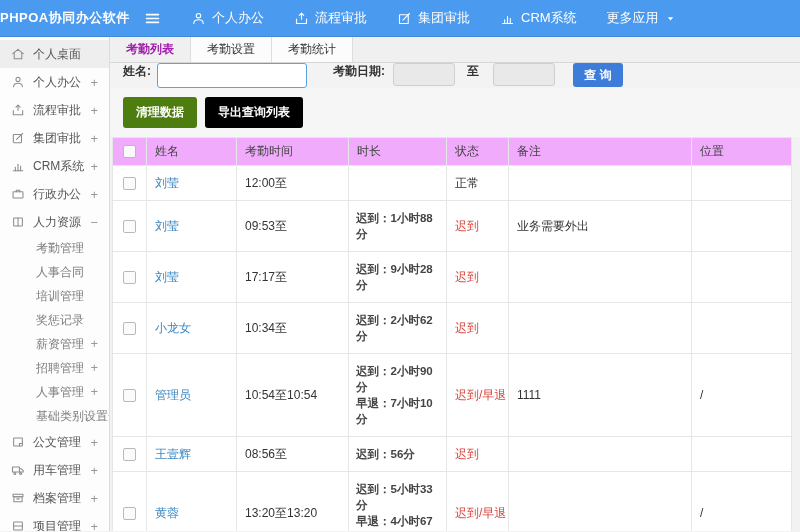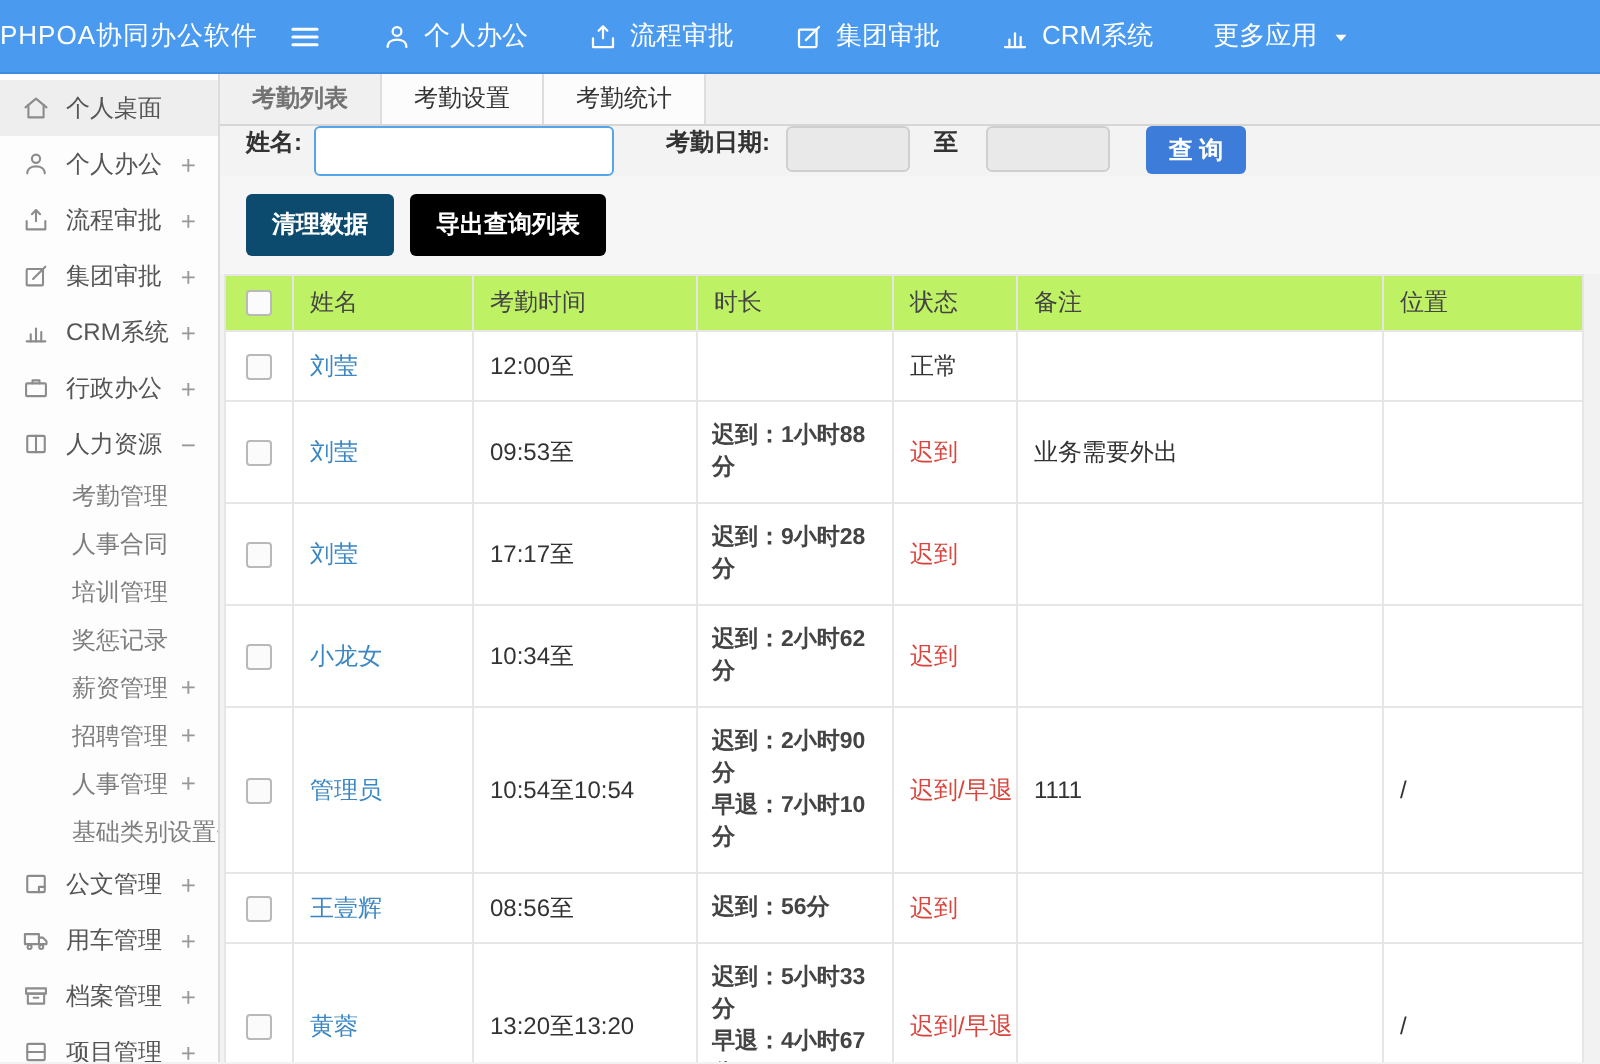--- a/index.html
+++ b/index.html
@@ -5,21 +5,21 @@
   * { box-sizing: border-box; }
   html,body { margin:0; padding:0; }
   body {
     width:800px; height:532px; overflow:hidden;
     font-family:"Liberation Sans","DejaVu Sans",sans-serif;
     background:#f2f2f2; font-size:12px; color:#333;
   }
   
   .topbar { height:37px; background:#4a9af0; border-bottom:1px solid #3d8adf;
             display:flex; align-items:center; color:#fff; }
-  .logo { width:100px; padding-left:0; font-size:13px; font-weight:normal;
+  .logo { width:100px; padding-left:0; font-size:13px; font-weight:bold;
           letter-spacing:0.5px; white-space:nowrap; }
   .burger { margin-left:44px; display:flex; cursor:pointer; }
   .nav-item { display:flex; align-items:center; gap:6px; margin-left:30px;
               font-size:13px; color:#fff; cursor:pointer; white-space:nowrap; }
   .icn { display:inline-flex; align-items:center; }
   .icn svg { display:block; }
   
   .wrap { display:flex; height:494px; }
   .sidebar { width:110px; background:#fdfdfd; border-right:1px solid #dcdcdc;
              padding-top:3px; overflow:hidden; flex:none; }
@@ -30,42 +30,42 @@
   .side-item .lbl { flex:1; white-space:nowrap; }
   .exp { color:#999; font-size:13px; font-weight:normal; }
   .sub-item { height:24px; line-height:24px; padding:0 11px 0 36px; font-size:12px;
               color:#7d7d7d; display:flex; cursor:pointer; }
   .sub-item .lbl { flex:1; white-space:nowrap; }
   .main { flex:1; display:flex; flex-direction:column; overflow:hidden; background:#f2f2f2; }
   
   .tabs { height:26px; background:#f0f0f0; border-bottom:1px solid #d6d6d6; display:flex; }
   .tab { padding:0 16px; line-height:25px; font-size:12px; color:#333;
          background:#fcfcfc; border-right:1px solid #ddd; cursor:pointer; white-space:nowrap; }
-  .tab.active { background:#f0f0f0; color:#737373; font-weight:bold; }
+  .tab.active { background:#f0f0f0; color:#a21caf; font-weight:bold; }
   
   .filter { height:36px; display:flex; align-items:flex-start; padding-left:13px;
             font-weight:bold; color:#333; background:#f3f3f3; }
   .inp-name { width:150px; height:25px; border:1px solid #55a5e7; border-radius:3px;
               margin-left:6px; outline:none; padding:0 6px; background:#fff; font-size:12px; }
   .lbl-date { margin-left:26px; }
   .inp-date { width:62px; height:23px; background:#e9e9e9; border:1px solid #cfcfcf;
               border-radius:3px; margin-left:8px; }
   .to { margin:0 6px 0 12px; font-weight:bold; }
   .btn { color:#fff; border:none; border-radius:3px; font-size:12px; font-weight:bold;
          cursor:pointer; font-family:inherit; }
   .btn-search { margin-left:18px; width:50px; height:24px; background:#3d7cd8; }
   
   .actions { padding:9px 0 9px 13px; background:#f6f6f6; display:flex; gap:8px; }
-  .btn-danger { background:#0c4a6e; padding:7px 13px;font-family:Liberation Serif, serif; }
+  .btn-danger { background:#4d7c0f; padding:7px 13px;font-family:Liberation Serif, serif; }
   .btn-info   { background:#000000; padding:7px 13px; }
   
   .table-wrap { margin:0 8px 0 2px; background:#fff; }
   table { width:100%; border-collapse:collapse; table-layout:fixed; }
   th,td { border:1px solid #e6e6e6; font-size:12px; padding:9px 8px; vertical-align:middle; }
-  th { background:#bef264; color:#444; font-weight:normal; text-align:left;
+  th { background:#f0abfc; color:#444; font-weight:normal; text-align:left;
        padding:7px 8px; line-height:13px;margin-top:42px; }
   td { line-height:16px; }
   .cb { width:13px; height:13px; border:1px solid #b9b9b9; border-radius:2px;
         background:#fbfbfb; margin:0 auto; cursor:pointer; }
   .link { color:#3c87c2; cursor:pointer; white-space:nowrap; }
   .time { white-space:nowrap; }
   .dur { font-size:11.5px; padding-left:7px; padding-right:2px; word-break:break-all; color:#444;font-weight:bold; }
   .dur div { line-height:16px; }
   .st { white-space:nowrap; }
   .st-late { color:#d9453c; }

